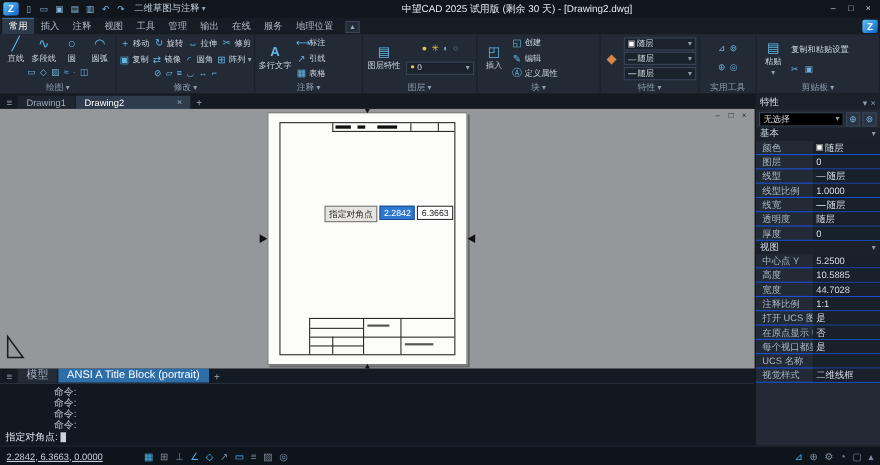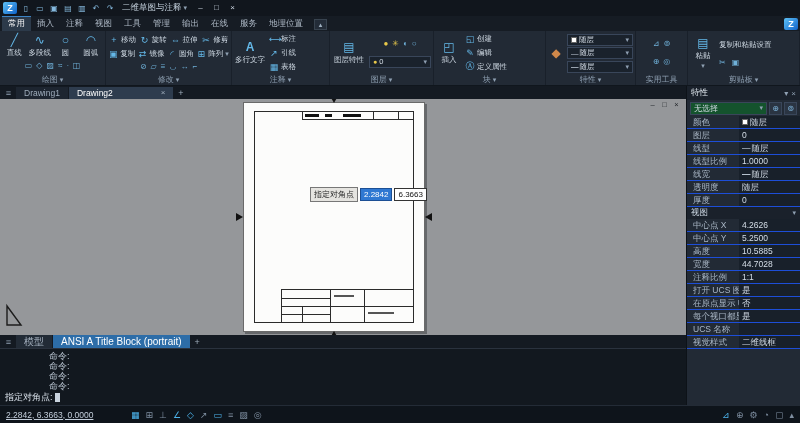--- a/index.html
+++ b/index.html
@@ -69,21 +69,21 @@
   .tblock{position:absolute;left:26px;right:0;bottom:0;height:33px;border-top:1px solid #2b2b2b;border-left:1px solid #2b2b2b;}
   .tb-v{position:absolute;top:0;bottom:0;width:1px;background:#2b2b2b;}
   .tb-h{position:absolute;height:1px;background:#2b2b2b;}
   .tb-bar{position:absolute;height:2px;background:#555;}
   .arr{position:absolute;width:0;height:0;}
   .arr.top{left:50%;margin-left:-4px;top:-7px;border-left:4px solid transparent;border-right:4px solid transparent;border-top:7px solid #111;}
   .arr.bottom{left:50%;margin-left:-4px;bottom:-7px;border-left:4px solid transparent;border-right:4px solid transparent;border-bottom:7px solid #111;}
   .arr.left{top:50%;margin-top:-4px;left:-8px;border-top:4px solid transparent;border-bottom:4px solid transparent;border-left:7px solid #111;}
   .arr.right{top:50%;margin-top:-4px;right:-8px;border-top:4px solid transparent;border-bottom:4px solid transparent;border-right:7px solid #111;}
 
-  .dyn{position:absolute;left:310px;top:88px;display:flex;gap:2px;align-items:center;font-size:8px;}
+  .dyn{position:absolute;left:295px;top:88px;display:flex;gap:2px;align-items:flex-start;font-size:8px;}
   .dyn-label{background:#e5e4e0;color:#222;border:1px solid #777;padding:1px 3px;white-space:nowrap;}
   .dyn-x{background:#2f78d2;color:#fff;border:1px solid #1c4f94;padding:1px 3px;min-width:32px;text-align:left;}
   .dyn-y{background:#fff;color:#111;border:1px solid #333;padding:1px 3px;min-width:32px;text-align:left;}
 
   .mdi{position:absolute;right:5px;top:2px;display:flex;gap:3px;color:#24282c;font-size:7.5px;line-height:8px;}
   .mdi span{width:9px;text-align:center;}
   .ucs{position:absolute;left:5px;bottom:6px;}
 
   
   .ltabs{height:13px;background:#141a22;display:flex;align-items:center;padding-left:2px;gap:1px;flex:none;}
@@ -106,21 +106,21 @@
   .sb-ic{font-size:9px;color:#7e8ea0;line-height:16px;}
   .sb-ic.on{color:#4db4ec;}
   .sb-right{margin-left:auto;display:flex;gap:6px;align-items:center;}
 
   
   .props{width:114px;background:#222a35;border-left:1px solid #0d1218;display:flex;flex-direction:column;font-size:8.5px;flex:none;}
   .props-header{height:14px;display:flex;align-items:center;padding:0 4px;gap:3px;color:#e2e9f0;background:#1a212b;flex:none;}
   .props-header .sp{flex:1;}
   .ph-ic{color:#8fa0b2;font-size:8px;}
   .sel-row{height:16px;display:flex;align-items:center;gap:2px;padding:1px 3px;flex:none;}
-  .sel-combo{flex:1;height:13px;background:#14532d;border:1px solid #39465a;display:flex;align-items:center;padding:0 3px;color:#d6dee8;font-size:8px;}
+  .sel-combo{flex:1;height:13px;background:#000000;border:1px solid #39465a;display:flex;align-items:center;padding:0 3px;color:#d6dee8;font-size:8px;}
   .sel-combo .cd{margin-left:auto;}
   .sel-btn{width:13px;height:13px;background:#2a3442;border:1px solid #39465a;color:#7fb6dd;font-size:8px;line-height:11px;text-align:center;flex:none;}
   .sec{height:12px;background:#1a212b;color:#cdd8e4;display:flex;align-items:center;padding:0 4px;flex:none;}
   .sec .cd{margin-left:auto;}
   .prow{height:13px;display:flex;border-bottom:1px solid #1d4ed8;flex:none;}
   .prow .pl{width:52px;padding-left:6px;color:#aab7c6;overflow:hidden;white-space:nowrap;line-height:13px;flex:none;}
   .prow .pv{flex:1;background:#18202a;color:#d4dde7;padding:0 3px;line-height:12px;display:flex;align-items:center;gap:2px;overflow:hidden;white-space:nowrap;}
   .lt-sample{color:#c3cedb;letter-spacing:-1px;}
 </style>
 </head>
@@ -136,20 +136,21 @@
       <span class="tb-ic">▣</span>
       <span class="tb-ic">▤</span>
       <span class="tb-ic">▥</span>
       <span class="tb-ic">↶</span>
       <span class="tb-ic">↷</span>
     </div>
     <div class="workspace">
       <span>二维草图与注释</span>
       <span class="cd">▾</span>
     </div>
+    <div class="tb-title">中望CAD 2025 试用版 (剩余 30 天) - [Drawing2.dwg]</div>
     <div class="win-btns">
       <span class="win-btn">–</span>
       <span class="win-btn">□</span>
       <span class="win-btn">×</span>
     </div>
   </div>
 
   <div class="menubar">
     <span class="menu-tab active">常用</span>
     <span class="menu-tab">插入</span>
@@ -496,20 +497,24 @@
       </div>
       <div class="sel-row">
         <div class="sel-combo">
           <span>无选择</span>
           <span class="cd">▾</span>
         </div>
         <span class="sel-btn">⊕</span>
         <span class="sel-btn">⊚</span>
       </div>
 
+      <div class="sec">
+        <span>基本</span>
+        <span class="cd">▾</span>
+      </div>
       <div class="prow">
         <span class="pl">颜色</span>
         <span class="pv">
             <span class="swatch"></span>
             <span>随层</span>
           </span>
       </div>
       <div class="prow">
         <span class="pl">图层</span>
         <span class="pv">
@@ -545,26 +550,20 @@
       <div class="prow">
         <span class="pl">厚度</span>
         <span class="pv">
             <span>0</span>
           </span>
       </div>
 
       <div class="sec">
         <span>视图</span>
         <span class="cd">▾</span>
-      </div>
-      <div class="prow">
-        <span class="pl">中心点 X</span>
-        <span class="pv">
-            <span>4.2626</span>
-          </span>
       </div>
       <div class="prow">
         <span class="pl">中心点 Y</span>
         <span class="pv">
             <span>5.2500</span>
           </span>
       </div>
       <div class="prow">
         <span class="pl">高度</span>
         <span class="pv">

